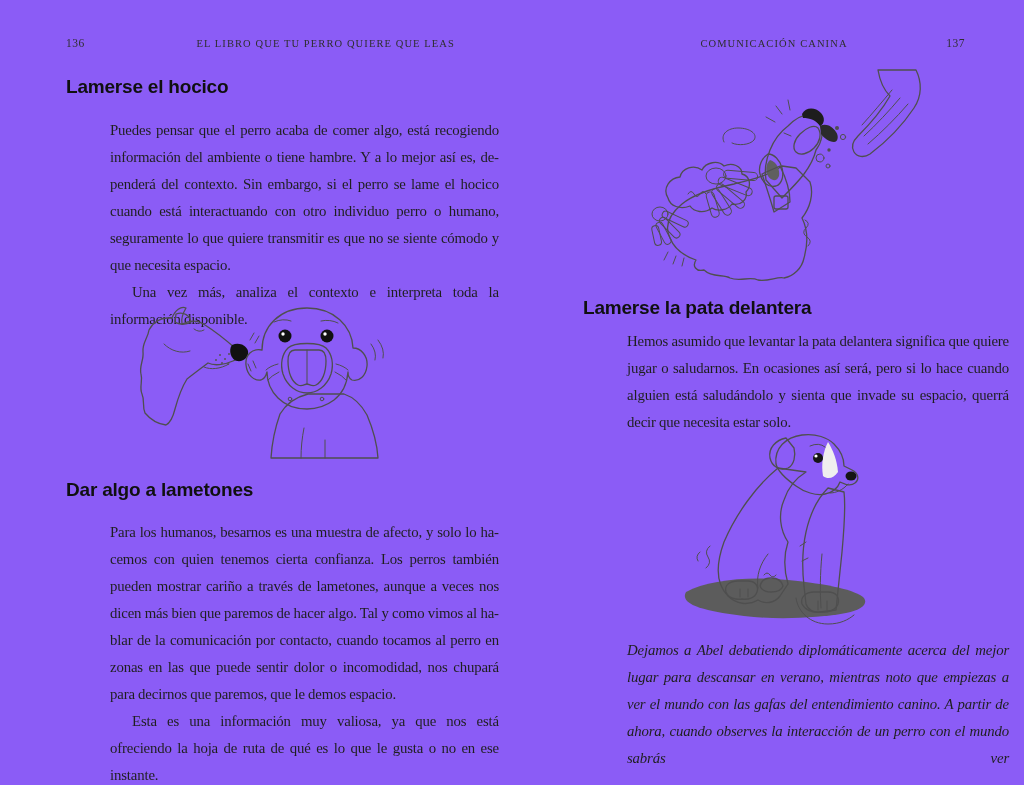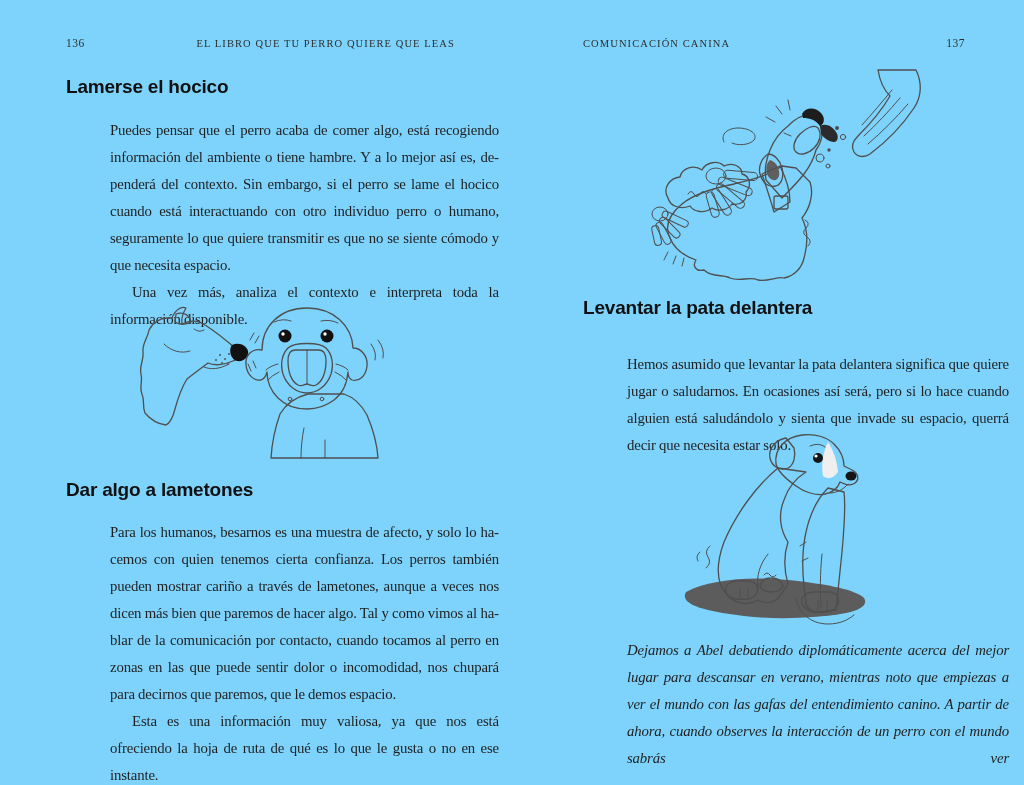--- a/index.html
+++ b/index.html
@@ -1,16 +1,16 @@
 <!DOCTYPE html>
 <html><head>
 <meta charset="utf-8">
 <style>
   html,body{margin:0;padding:0;background:#e8e8e8;}
-  #spread{position:relative;width:1024px;height:785px;background:#7dd3fc;overflow:hidden;
+  #spread{position:relative;width:1024px;height:785px;background:#8b5cf6;overflow:hidden;
           font-family:"Liberation Serif",serif;color:#1f1f1f;}
   .runhead{position:absolute;top:38px;font-size:10.5px;letter-spacing:1.1px;color:#2e2e2e;}
   .pagenum{position:absolute;top:37px;font-size:11.5px;letter-spacing:.5px;color:#2e2e2e;}
   .heading{position:absolute;font-family:"Liberation Sans",sans-serif;font-weight:700;
            font-size:19px;letter-spacing:-.2px;color:#101010;margin:0;}
   .textblock{position:absolute;margin-left:44px;}
   .textblock p{margin:0;font-size:14.8px;line-height:27px;text-align:justify;
                letter-spacing:-.15px;word-spacing:-.3px;hyphens:manual;color:#1f1f1f;}
   .textblock p.indent{text-indent:22px;}
   .textblock p.cont{text-align-last:justify;font-style:italic;}
@@ -105,21 +105,21 @@
 
     <h2 class="heading" style="left:66px;top:479px;">Dar algo a lametones</h2>
 
     <div class="textblock" style="left:66px;top:519px;width:389px;">
       <p>Para los humanos, besarnos es una muestra de afecto, y solo lo ha­cemos con quien tenemos cierta confianza. Los perros también pueden mostrar cariño a través de lametones, aunque a veces nos dicen más bien que paremos de hacer algo. Tal y como vimos al ha­blar de la comunicación por contacto, cuando tocamos al perro en zonas en las que puede sentir dolor o incomodidad, nos chupará para decirnos que paremos, que le demos espacio.</p>
       <p class="indent">Esta es una información muy valiosa, ya que nos está ofreciendo la hoja de ruta de qué es lo que le gusta o no en ese instante.</p>
     </div>
   </div>
 
   <div>
-    <div class="runhead" style="left:583px;width:382px;text-align:left;">COMUNICACIÓN CANINA</div>
+    <div class="runhead" style="left:583px;width:382px;text-align:center;">COMUNICACIÓN CANINA</div>
     <div class="pagenum" style="left:583px;width:382px;text-align:right;">137</div>
 
     <figure style="left:632px;top:70px;width:326px;height:216px;">
       <svg width="326" height="216" viewBox="0 0 326 216">
         <path class="thin" stroke="#888888" stroke-width="1.5" d="M92,72 C88,64 96,58 106,58 C118,58 126,64 122,70 C118,75 106,76 100,73"></path>
         <path class="ln" fill="#fdfdfd" stroke="#999999" d="M36,128 C30,118 38,108 48,107 C50,98 62,94 70,100 C74,92 86,90 92,96
                  C100,92 110,96 110,104 C118,106 120,116 114,122 C116,130 108,136 100,134
                  C96,140 86,142 80,138 C72,144 62,142 58,136 C48,140 38,136 36,128 Z"></path>
         <path class="thin" stroke="#555555" d="M56,124 q3,-5 6,0 q3,5 6,0 q3,-5 6,0"></path>
 
@@ -187,23 +187,23 @@
         <g>
           <circle cx="205" cy="58" r="2" fill="#4f4f4f"></circle>
           <circle cx="211" cy="67" r="2.6" class="thin"></circle>
           <circle cx="197" cy="80" r="1.7" fill="#4f4f4f"></circle>
           <circle cx="188" cy="88" r="4" class="thin"></circle>
           <circle cx="196" cy="96" r="2" class="thin"></circle>
         </g>
       </svg>
     </figure>
 
-    <h2 class="heading" style="left:583px;top:297px;">Levantar la pata delantera</h2>
-
-    <div class="textblock" style="left:583px;top:351px;width:382px;">
+    <h2 class="heading" style="left:583px;top:297px;">Lamerse la pata delantera</h2>
+
+    <div class="textblock" style="left:583px;top:328px;width:382px;">
       <p>Hemos asumido que levantar la pata delantera significa que quiere jugar o saludarnos. En ocasiones así será, pero si lo hace cuando al­guien está saludándolo y sienta que invade su espacio, querrá decir que necesita estar solo.</p>
     </div>
 
     <figure style="left:648px;top:434px;width:304px;height:202px;">
       <svg width="304" height="202" viewBox="0 0 304 202">
         <path fill="#5c5c5c" d="M38,158 C60,146 100,142 140,146 C180,150 208,156 216,164
              C220,170 214,176 198,179 C170,184 130,186 96,182 C64,178 30,172 38,158 Z"></path>
         <g class="thin">
           <path d="M62,112 q-6,5 -2,11 q4,6 -2,11"></path>
           <path d="M52,118 q-5,4 -2,9"></path>

